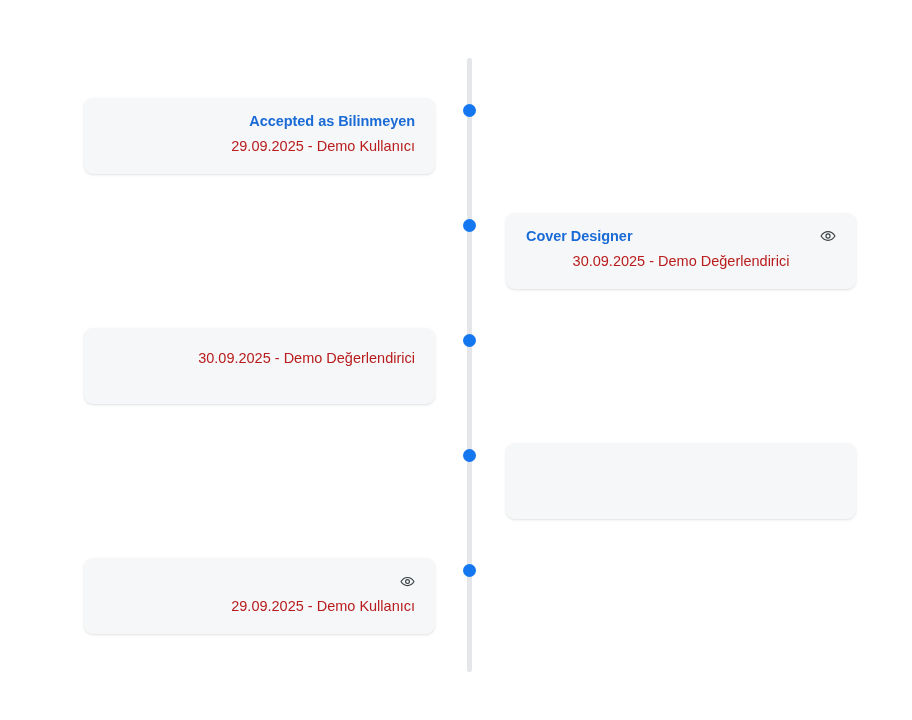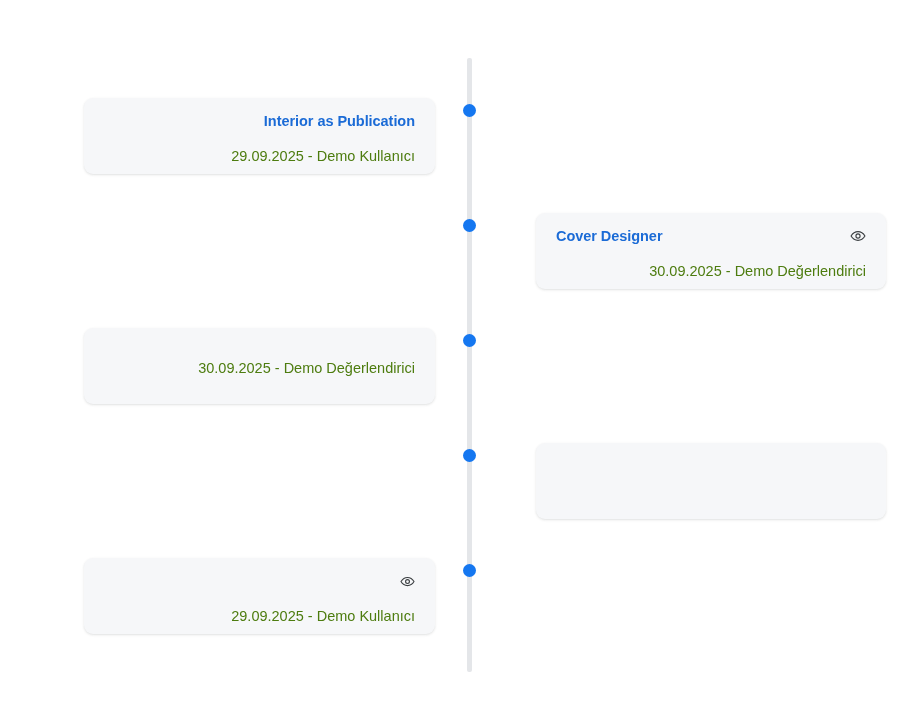--- a/index.html
+++ b/index.html
@@ -52,23 +52,23 @@
     box-shadow: 0 1px 3px rgba(60, 64, 67, 0.10), 0 1px 2px rgba(60, 64, 67, 0.06);
     overflow: hidden;
     padding: 14px 20px 14px 20px;
   }
   .card.left {
     left: 84px;
     width: 351px;
     text-align: right;
   }
   .card.right {
-    left: 536px;
+    left: 506px;
     width: 350px;
-    text-align: right;
+    text-align: center;
   }
 
   .card-head {
     display: flex;
     align-items: center;
     white-space: nowrap;
     line-height: 18px;
     height: 18px;
   }
   .card.left .card-head {
@@ -95,23 +95,23 @@
     color: #3c4043;
   }
   .card.left .eye-icon {
     margin-left: 0px;
   }
   .eye-icon svg {
     display: block;
   }
 
   .card-sub {
-    margin-top: 17px;
+    margin-top: 7px;
     font-size: 14.5px;
-    color: #4d7c0f;
+    color: #b91c1c;
     white-space: nowrap;
     line-height: 19px;
   }
 
   
   .eye-spacer {
     display: inline-block;
     width: 0px;
     height: 16px;
   }
@@ -124,21 +124,21 @@
   <div class="spine"></div>
 
   <div class="node" style="top:110px"></div>
   <div class="node" style="top:225px"></div>
   <div class="node" style="top:340px"></div>
   <div class="node" style="top:455px"></div>
   <div class="node" style="top:570px"></div>
 
   <div class="card left" style="top:98px">
     <div class="card-head">
-      <span class="card-title">Interior as Publication</span>
+      <span class="card-title">Accepted as Bilinmeyen</span>
       <span class="eye-spacer"></span>
     </div>
     <div class="card-sub">29.09.2025 - Demo Kullanıcı</div>
   </div>
 
   <div class="card right" style="top:213px">
     <div class="card-head">
       <span class="card-title">Cover Designer</span>
       <span class="eye-icon">
         <svg width="16" height="16" viewBox="0 0 24 24" fill="none" stroke="currentColor" stroke-width="1.7" stroke-linecap="round" stroke-linejoin="round">

